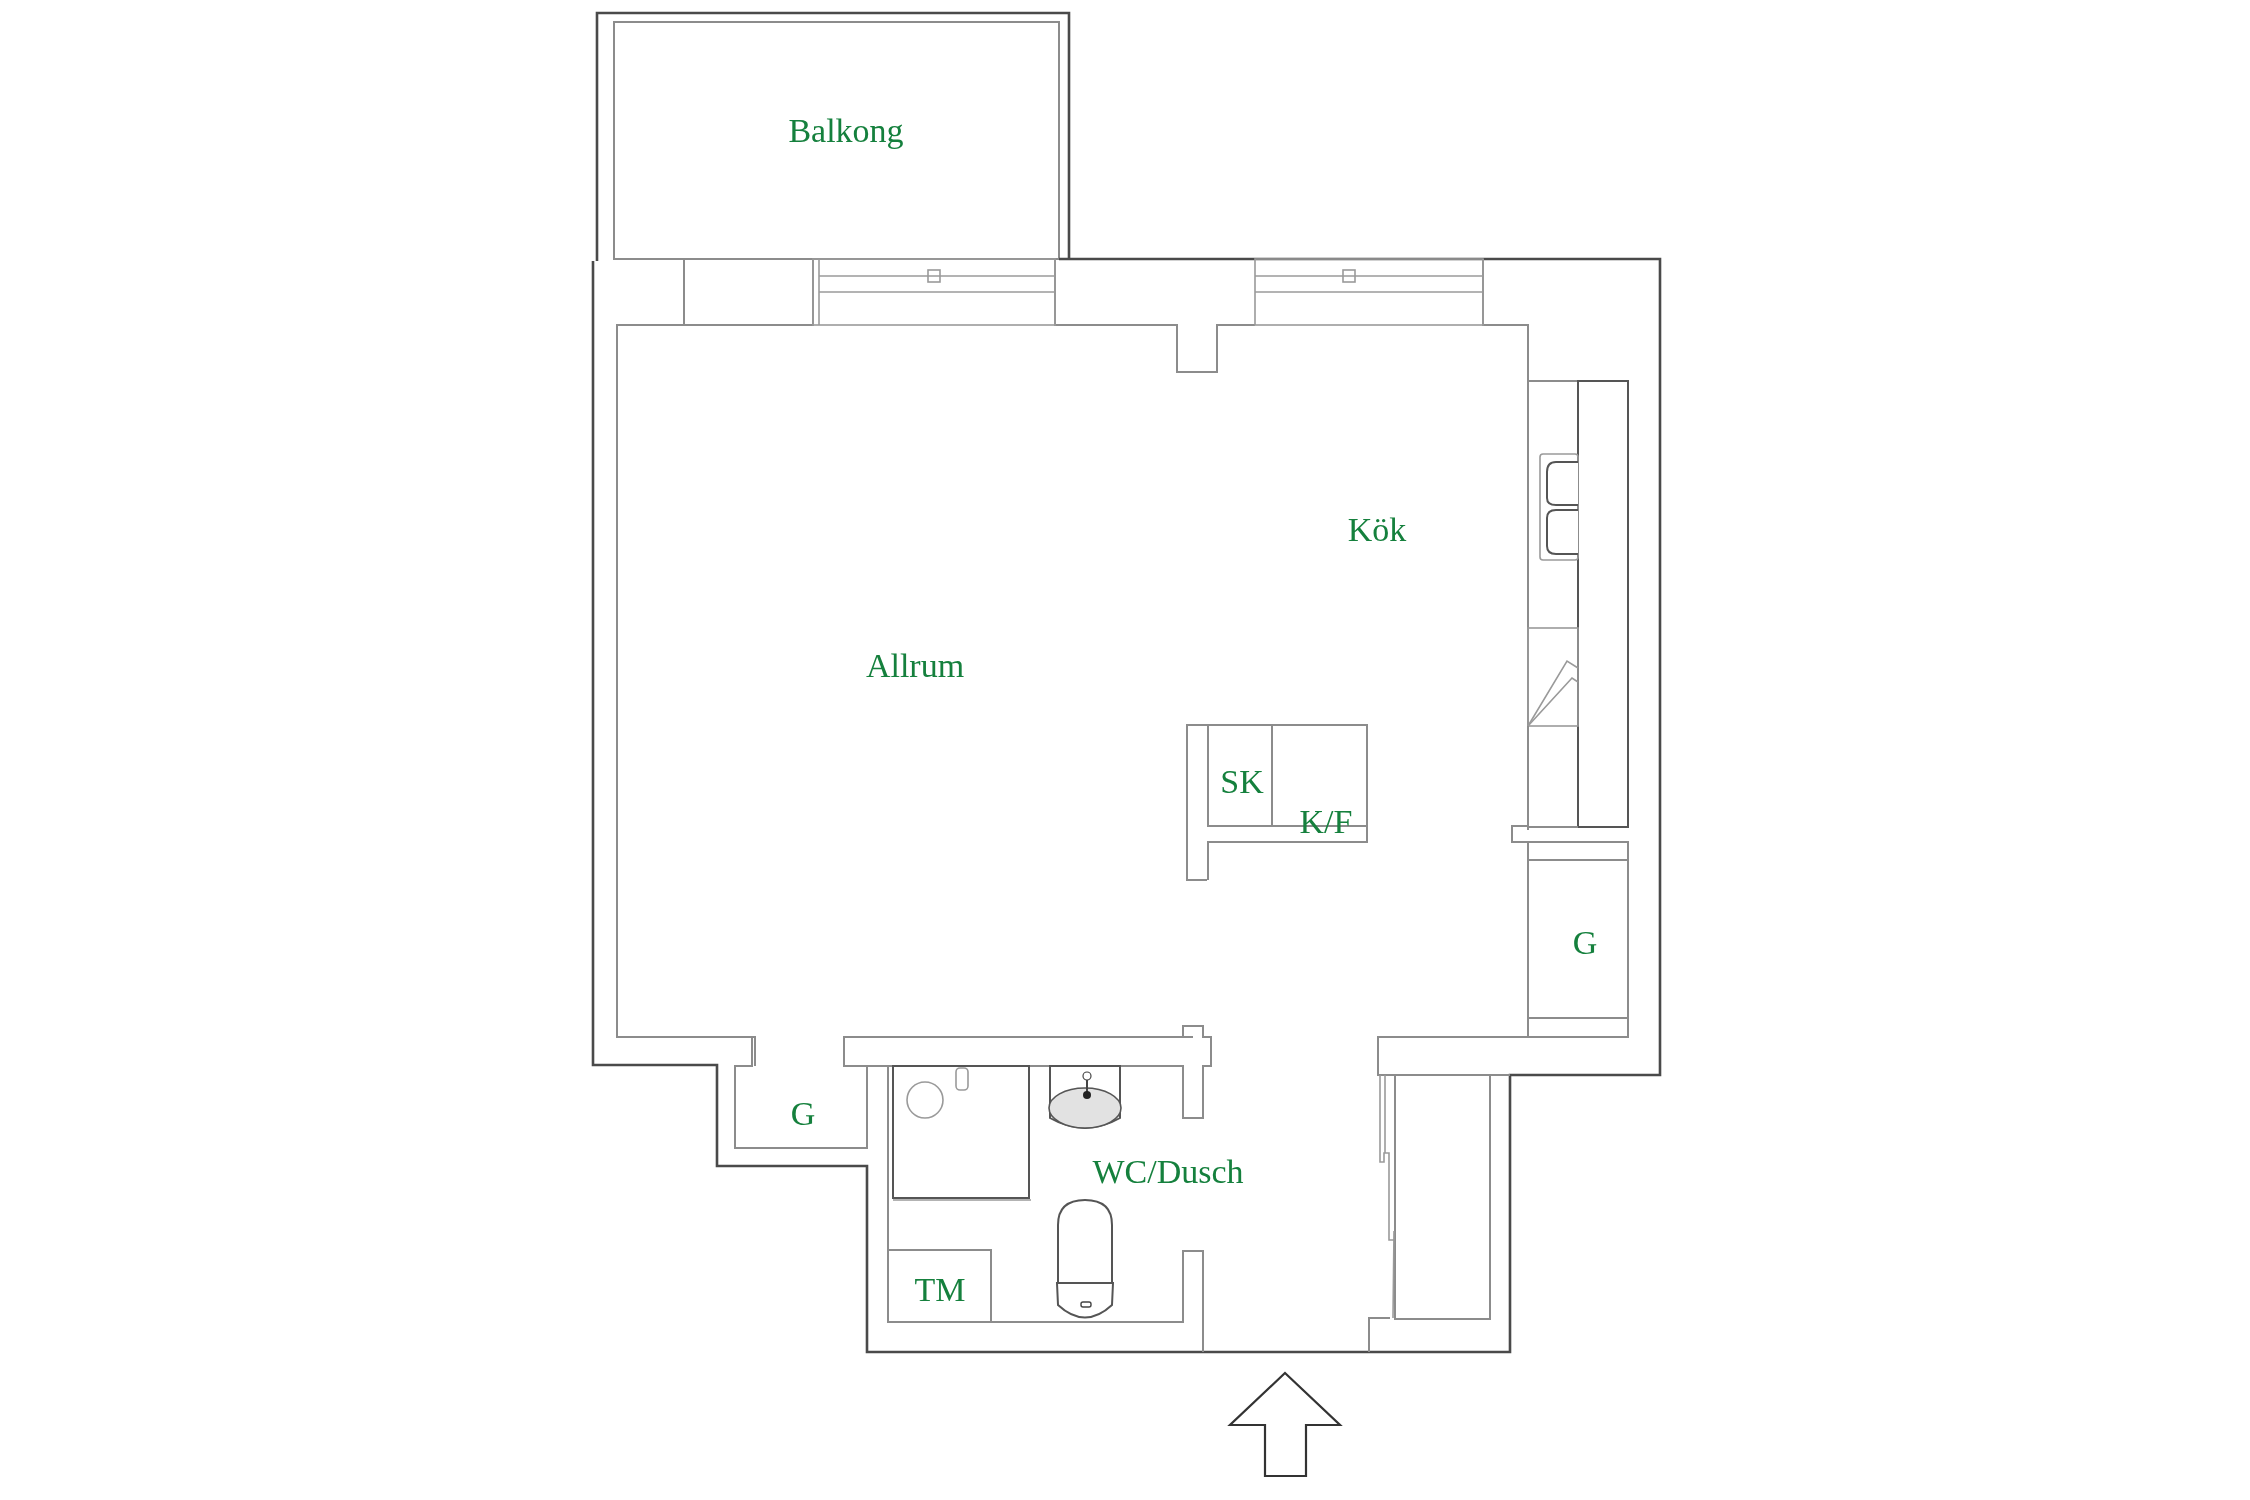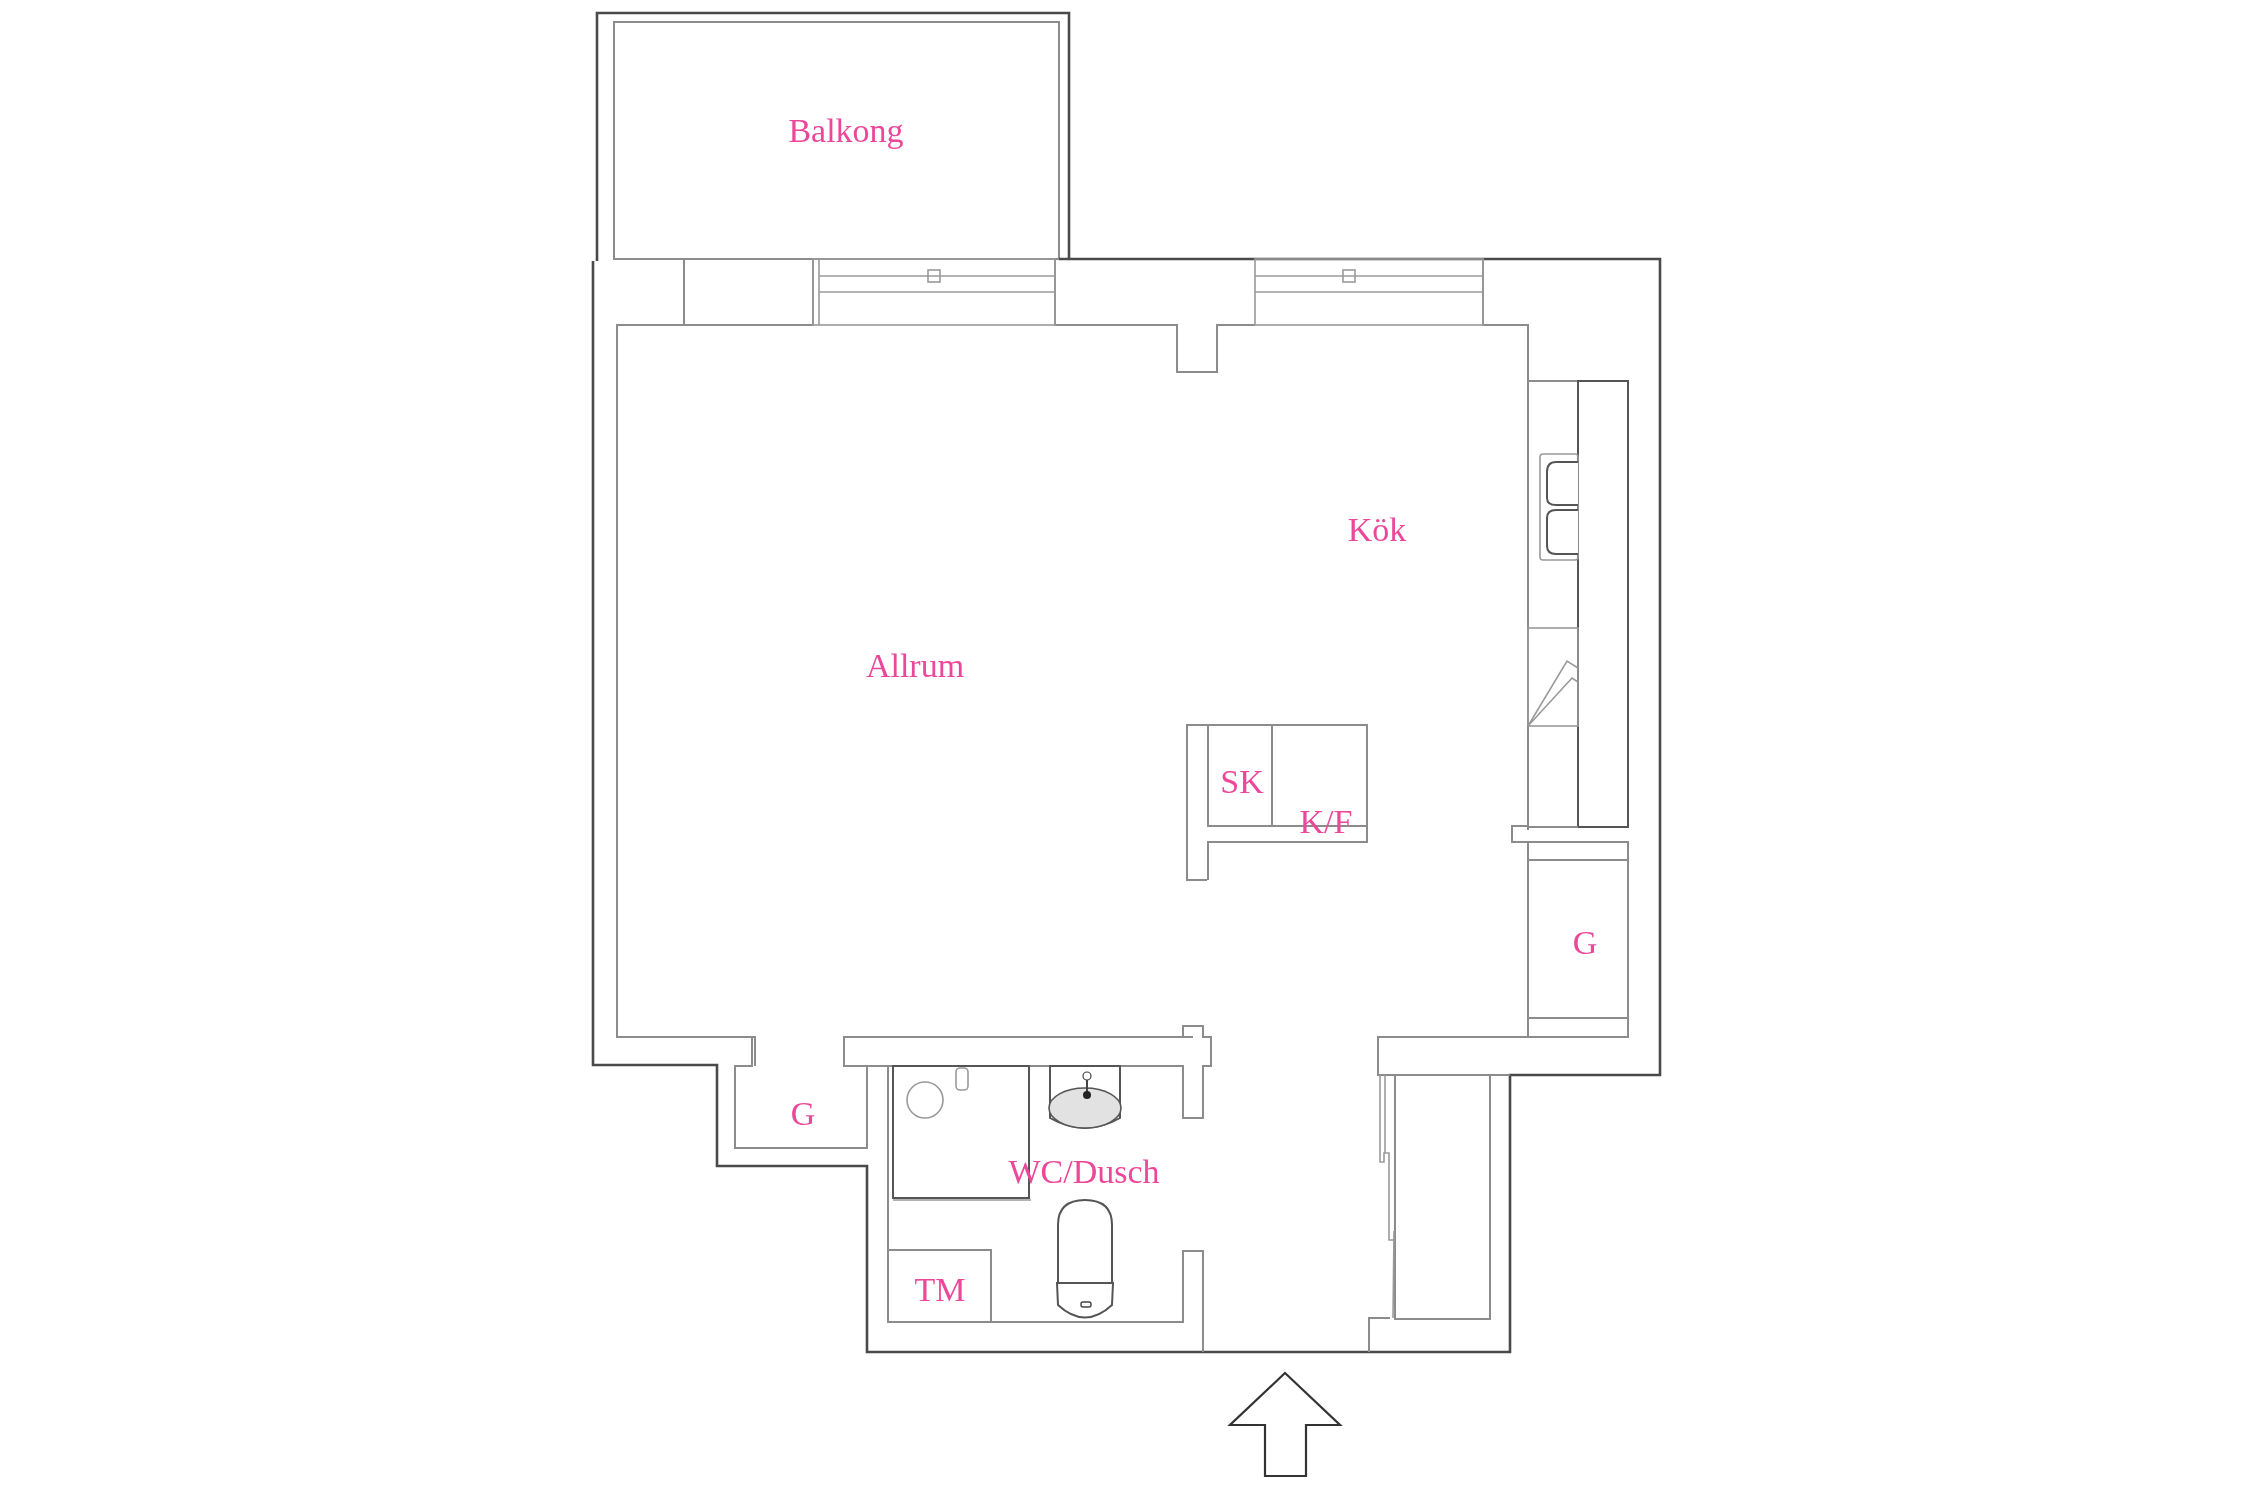--- a/index.html
+++ b/index.html
@@ -2,21 +2,21 @@
 <html><head>
 <meta charset="utf-8">
 <style>
   html, body { margin: 0; padding: 0; background: #ffffff; }
   body { width: 2250px; height: 1500px; position: relative; overflow: hidden; font-family: "DejaVu Serif", "Liberation Serif", serif; }
   #plan { position: absolute; left: 0; top: 0; width: 2250px; height: 1500px; }
   .outer { fill: none; stroke: #4a4a4a; stroke-width: 2.6; }
   .inner { fill: none; stroke: #8c8c8c; stroke-width: 2; }
   .fix { fill: #ffffff; stroke: #555555; stroke-width: 2; }
   .thin { fill: none; stroke: #9a9a9a; stroke-width: 1.6; }
-  .lbl { position: absolute; color: #ec4899; font-family: "Liberation Serif", "DejaVu Serif", serif; font-size: 34px; white-space: nowrap; transform: translate(-50%, -50%); line-height: 1; }
+  .lbl { position: absolute; color: #15803d; font-family: "Liberation Serif", "DejaVu Serif", serif; font-size: 34px; white-space: nowrap; transform: translate(-50%, -50%); line-height: 1; }
 </style>
 </head>
 <body>
 
 <div>
 <svg id="plan" viewBox="0 0 2250 1500" xmlns="http://www.w3.org/2000/svg">
 
   <g>
     <path class="outer" d="M597,261 L597,13 L1069,13 L1069,259"></path>
     <rect class="inner" x="614" y="22" width="445" height="237"></rect>
@@ -124,14 +124,14 @@
 </svg>
 </div>
 
 <div class="lbl" style="left:846px; top:131px;">Balkong</div>
 <div class="lbl" style="left:915px; top:656px;margin-top:10px;">Allrum</div>
 <div class="lbl" style="left:1377px; top:530px;font-family:Liberation Serif, serif;">Kök</div>
 <div class="lbl" style="left:1242px; top:782px;">SK</div>
 <div class="lbl" style="left:1326px; top:822px;">K/F</div>
 <div class="lbl" style="left:1585px; top:943px;">G</div>
 <div class="lbl" style="left:803px; top:1114px;">G</div>
-<div class="lbl" style="left:1084px; top:1172px;">WC/Dusch</div>
+<div class="lbl" style="left:1168px; top:1172px;">WC/Dusch</div>
 <div class="lbl" style="left:940px; top:1290px;text-align:center;">TM</div>
 
 </body></html>

